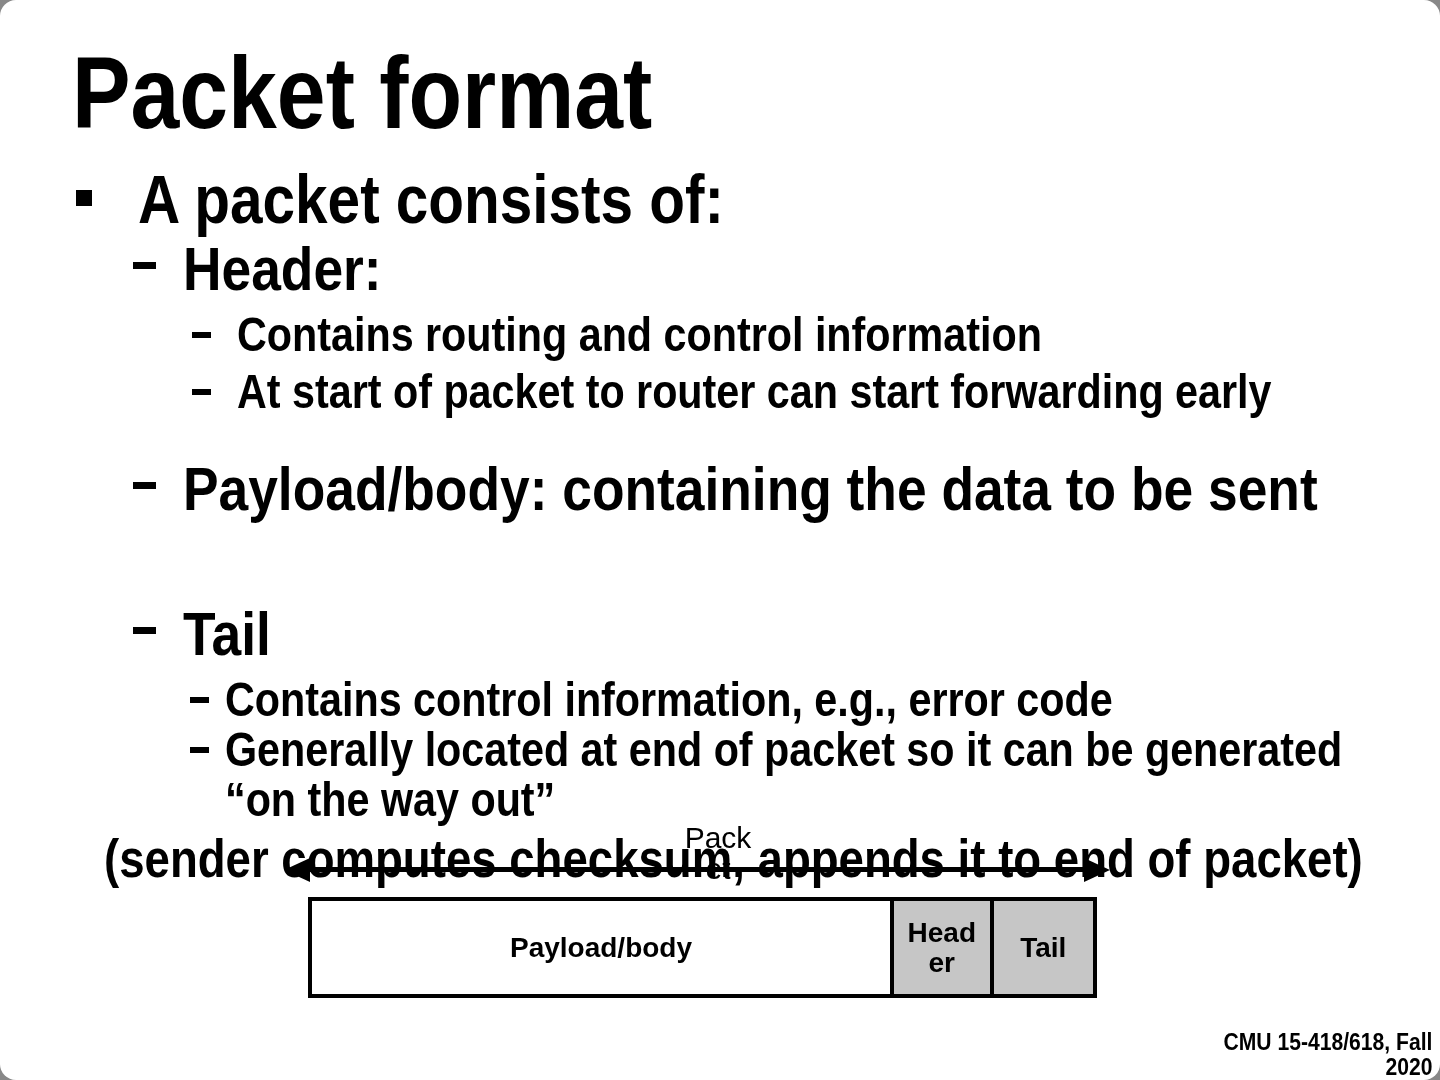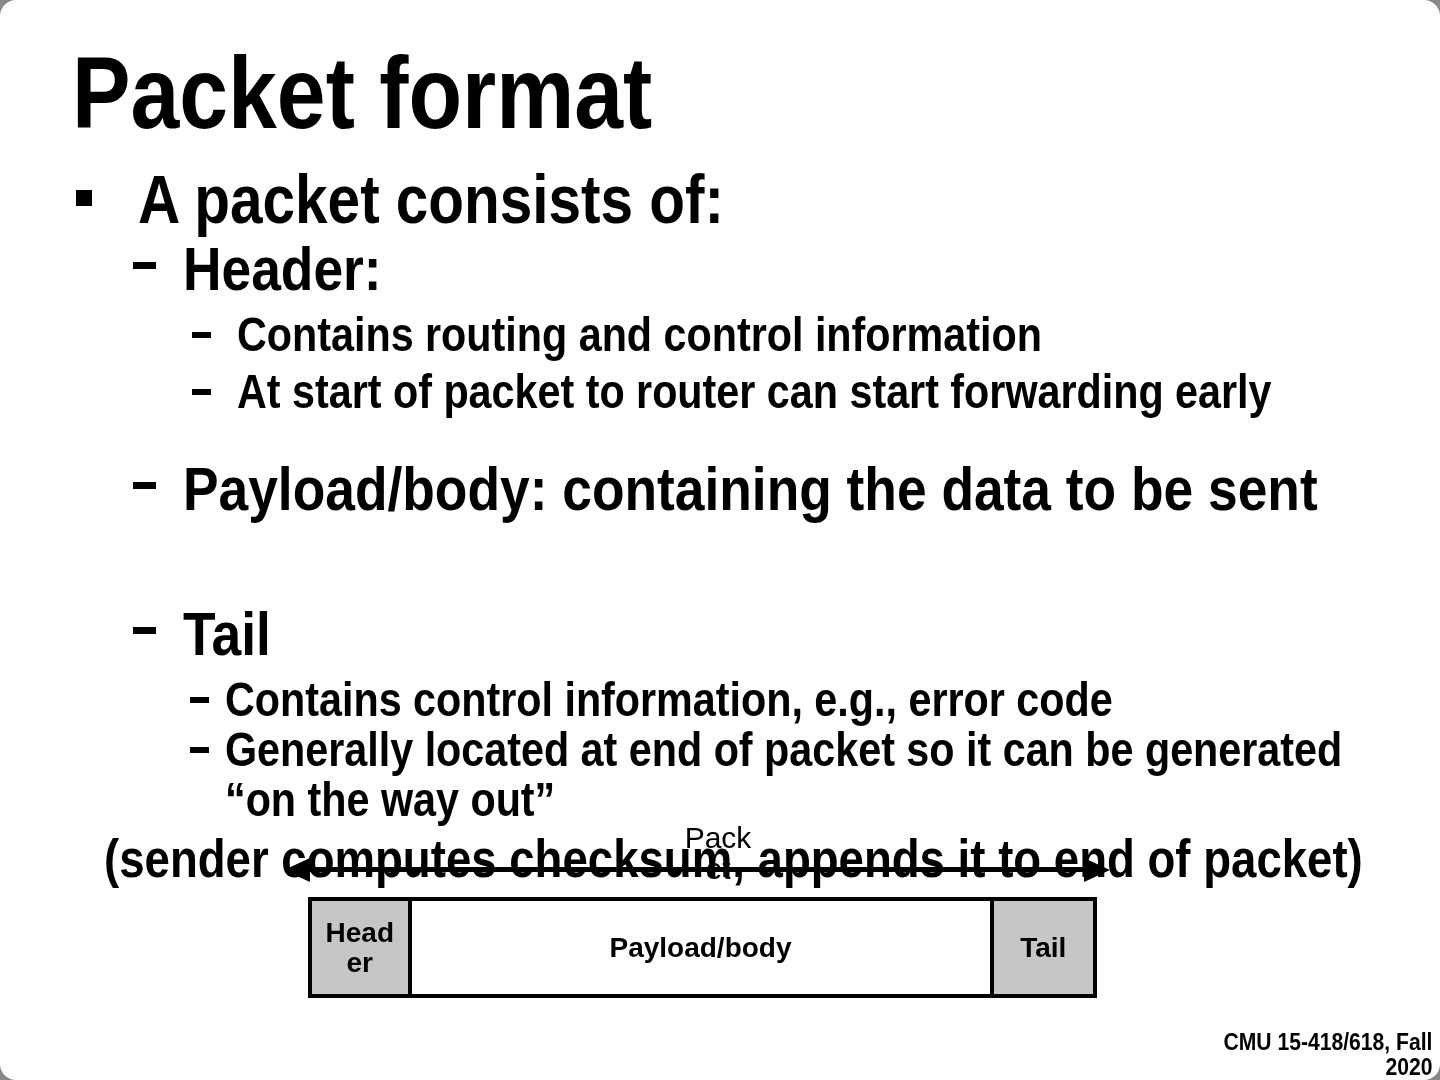--- a/index.html
+++ b/index.html
@@ -77,22 +77,22 @@
   <div class="t note cond" style="left:104px;top:831px">(sender computes checksum, appends it to end of packet)</div>
 
   <div class="arrow-line"></div>
   <div class="ah left"></div>
   <div class="ah right"></div>
 
   <div class="pklabel">Pack
 et</div>
 
   <div class="diagram">
+    <div class="cell white c-payload">Payload/body</div>
     <div class="cell grey c-header">Head
 er</div>
-    <div class="cell white c-payload">Payload/body</div>
     <div class="cell grey c-tail">Tail</div>
   </div>
 
   <div class="footer">CMU 15-418/618, Fall
 2020</div>
 
 </div>
 
 </body></html>

